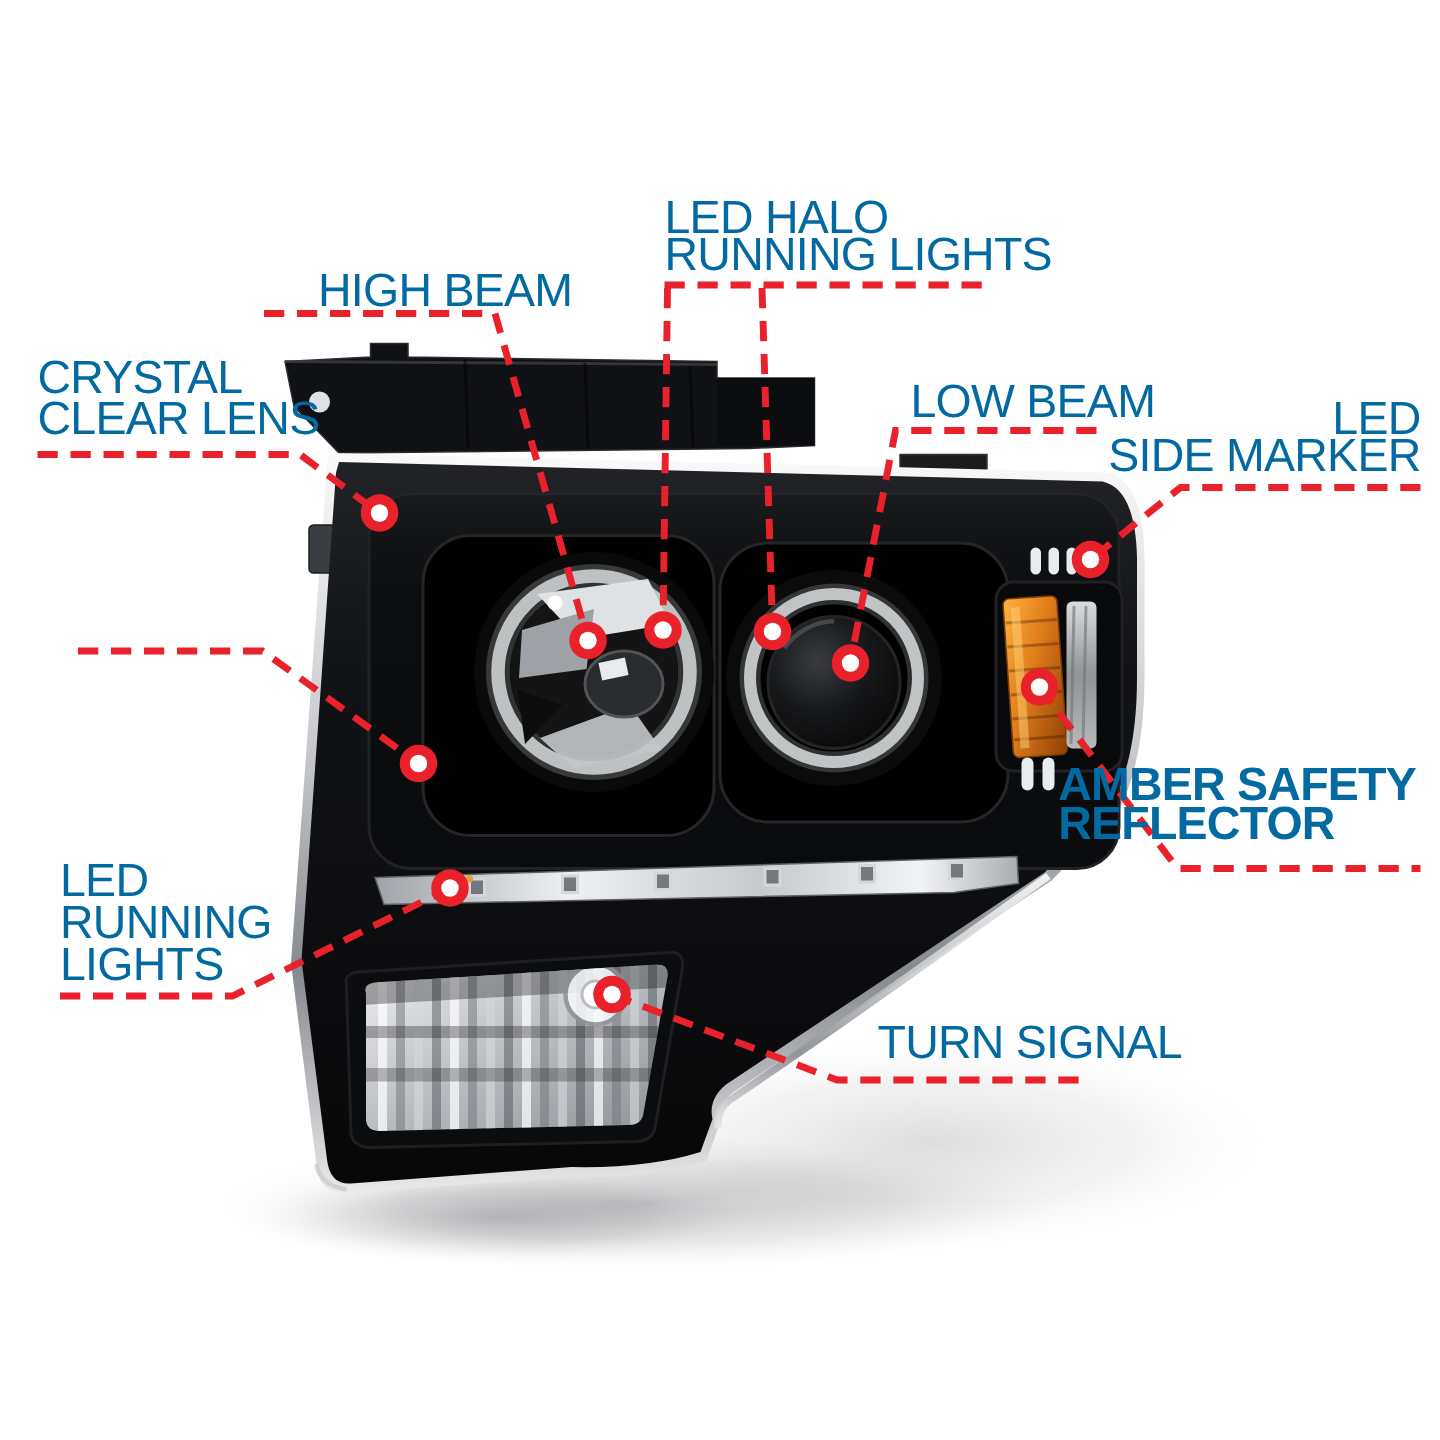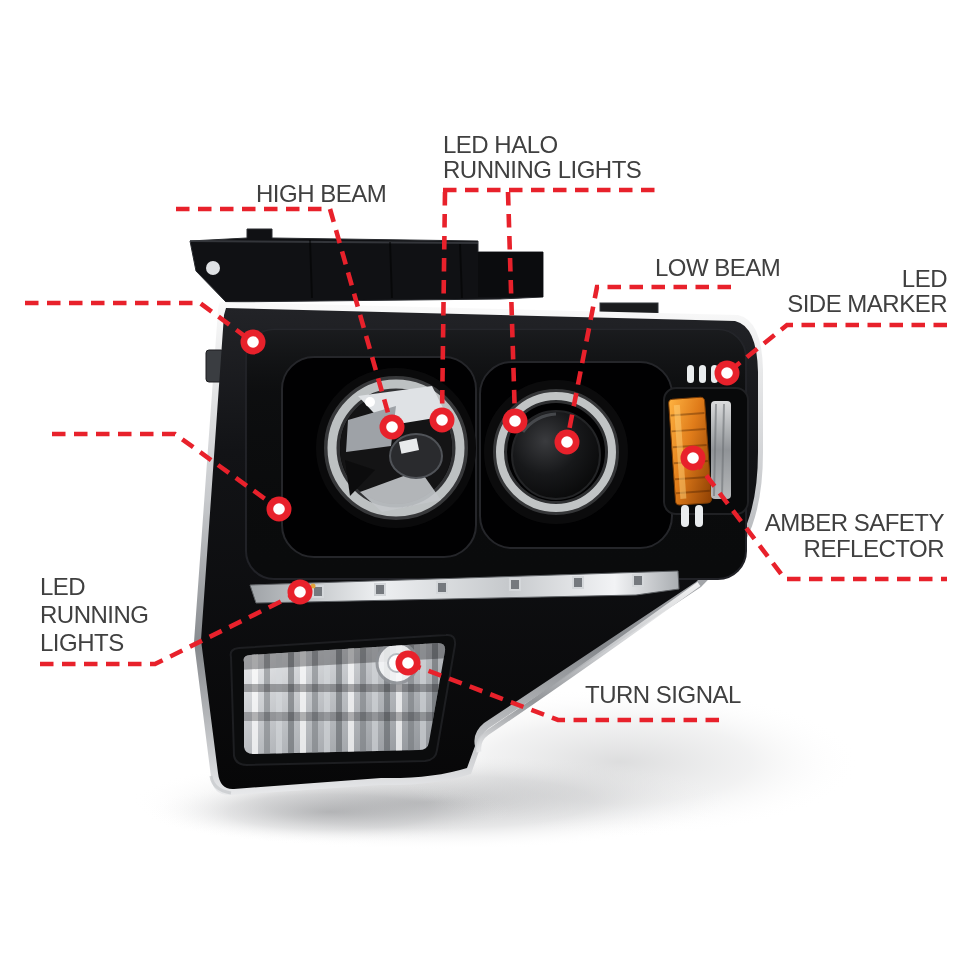--- a/index.html
+++ b/index.html
@@ -3,33 +3,33 @@
 <meta charset="utf-8">
 <style>
   html,body{margin:0;padding:0;background:#ffffff;}
   .stage{
     position:relative;width:960px;height:960px;background:#ffffff;overflow:hidden;
     font-family:"Liberation Sans",sans-serif;
   }
   .stage svg{position:absolute;left:0;top:0;}
   .callout{
     position:absolute;
-    font-size:24px;line-height:27px;
-    color:#404040;
+    font-size:31px;line-height:27px;
+    color:#0369a1;
     letter-spacing:-0.5px;
     white-space:pre-line;
     user-select:none;
   }
   .c-crystal{left:25px;top:238px;}
-  .c-high{left:212px;top:180px;margin-left:44px;}
+  .c-high{left:212px;top:180px;}
   .c-halo{left:443px;top:132px;line-height:25px;}
-  .c-low{left:607px;top:254px;margin-left:48px;}
+  .c-low{left:607px;top:254px;}
   .c-side{right:13px;top:266px;text-align:right;line-height:25px;}
   .c-black{left:47px;top:376px;line-height:26px;}
-  .c-amber{right:16px;top:510px;text-align:right;line-height:26px;}
+  .c-amber{right:16px;top:510px;line-height:26px;font-weight:bold;}
   .c-running{left:40px;top:573px;line-height:28px;}
   .c-turn{left:585px;top:681px;}
 </style>
 </head>
 <body>
 
 <div class="stage">
 
   <svg width="960" height="960" viewBox="0 0 960 960">
     <defs>
@@ -274,20 +274,22 @@
           <circle cx="300" cy="592" r="12.5" fill="#e8212b"></circle>
           <circle cx="300" cy="592" r="5.8" fill="#fff"></circle>
         </g>
       <g>
           <circle cx="408" cy="663" r="12.5" fill="#e8212b"></circle>
           <circle cx="408" cy="663" r="5.8" fill="#fff"></circle>
         </g>
     </g>
   </svg>
 
+  <div class="callout c-crystal">CRYSTAL
+CLEAR LENS</div>
   <div class="callout c-high">HIGH BEAM</div>
   <div class="callout c-halo">LED HALO
 RUNNING LIGHTS</div>
   <div class="callout c-low">LOW BEAM</div>
   <div class="callout c-side">LED
 SIDE MARKER</div>
   <div class="callout c-amber">AMBER SAFETY
 REFLECTOR</div>
   <div class="callout c-running">LED
 RUNNING

